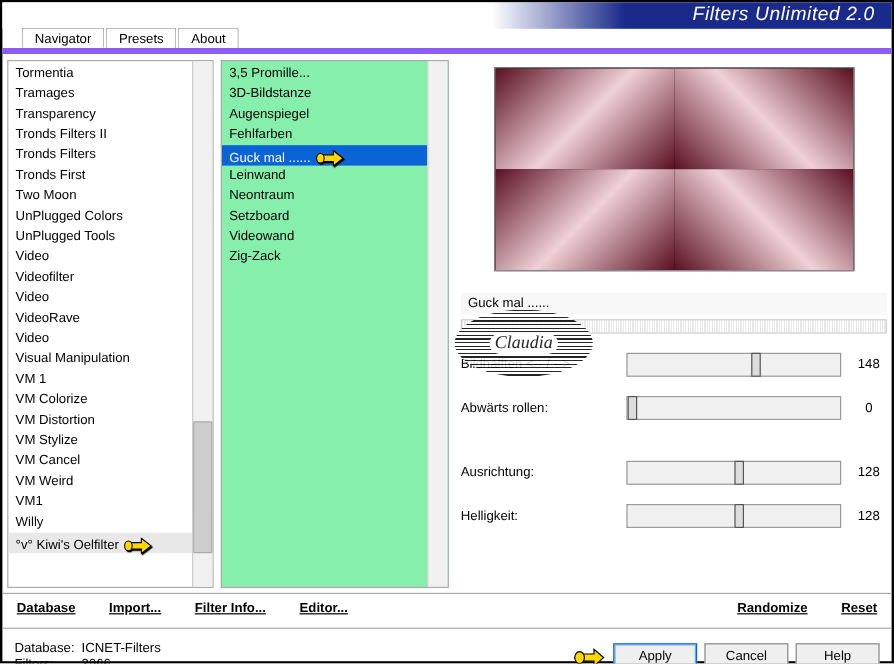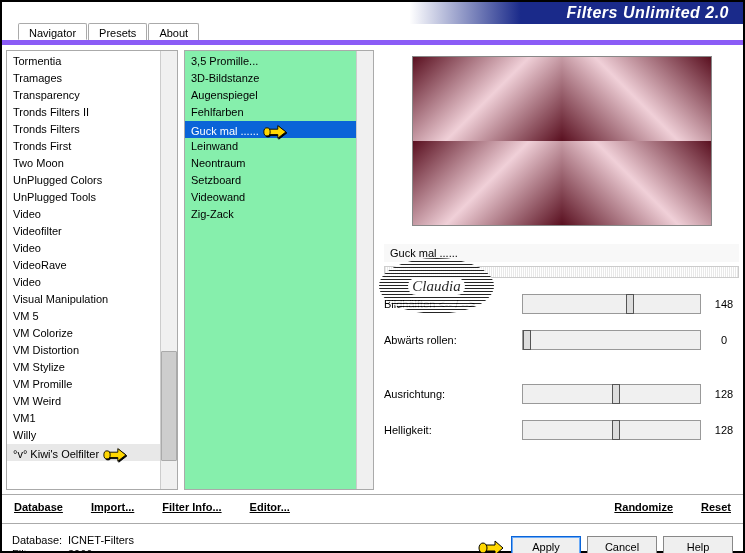--- a/index.html
+++ b/index.html
@@ -1,19 +1,19 @@
 <!DOCTYPE html>
 <html><head>
 <meta charset="utf-8">
 <style>
 *{box-sizing:border-box;margin:0;padding:0;font-family:Tahoma,Arial,sans-serif;font-size:11px;color:#000}
 body{background:#fff;width:745px;height:553px;overflow:hidden}
 .container{width:745px;height:553px;border:2px solid #000;background:#fff;position:relative}
 .header{height:22px;background:linear-gradient(to right,#fff 0%,#fff 55%,#1a2a8a 70%,#1a2a8a 100%);display:flex;align-items:center;justify-content:flex-end;padding-right:14px}
-.header-title{color:#fff;font-weight:bold;font-style:italic;font-size:16px;letter-spacing:0.5px}
+.header-title{color:#fff;font-weight:normal;font-style:italic;font-size:16px;letter-spacing:0.5px}
 .tab-bar{display:flex;border-bottom:5px solid #8b5cf6;height:22px;padding-left:16px;position:relative;top:-1px}
 .tab{padding:3px 10px 2px;border:1px solid #aaa;border-bottom:none;background:#fff;margin-right:1px;cursor:pointer;border-radius:2px 2px 0 0}
 .tab.active{background:#fff;border-bottom:1px solid #fff;position:relative;z-index:2}
 .main{display:flex;height:448px;padding:4px}
 .col-left{width:172px;border:1px solid #aaa;background:#fff;position:relative;display:flex}
 .col-left-list{flex:1;overflow:hidden;padding:2px 0}
 .scroll-track{width:17px;background:#f0f0f0;border-left:1px solid #ccc;position:relative}
 .scroll-thumb{position:absolute;left:0;right:0;background:#cdcdcd;border:1px solid #aaa;border-radius:1px}
 .col-mid{width:190px;border:1px solid #aaa;background:#86efac;display:flex;margin-left:6px}
 .col-mid-list{flex:1;padding:2px 0}
@@ -75,25 +75,25 @@
           <div class="list-item">Tronds First</div>
           <div class="list-item">Two Moon</div>
           <div class="list-item">UnPlugged Colors</div>
           <div class="list-item">UnPlugged Tools</div>
           <div class="list-item">Video</div>
           <div class="list-item">Videofilter</div>
           <div class="list-item">Video</div>
           <div class="list-item">VideoRave</div>
           <div class="list-item">Video</div>
           <div class="list-item">Visual Manipulation</div>
-          <div class="list-item">VM 5</div>
+          <div class="list-item">VM 1</div>
           <div class="list-item">VM Colorize</div>
           <div class="list-item">VM Distortion</div>
           <div class="list-item">VM Stylize</div>
-          <div class="list-item">VM Promille</div>
+          <div class="list-item">VM Cancel</div>
           <div class="list-item">VM Weird</div>
           <div class="list-item">VM1</div>
           <div class="list-item">Willy</div>
           <div class="list-item sel-left">°v° Kiwi's Oelfilter<span class="pointer"><svg width="26" height="18" viewBox="0 0 28 20">
                 <path d="M2 8 L16 8 L16 4 L25 11 L16 18 L16 14 L2 14 Z" fill="#ffd700" stroke="#000" stroke-width="1"></path>
                 <ellipse cx="4" cy="11" rx="3.5" ry="4.5" fill="#ffd700" stroke="#000"></ellipse>
               </svg></span></div>
         </div>
       <div class="scroll-track">
         <div class="scroll-thumb" style="top:300px;height:110px"></div>

